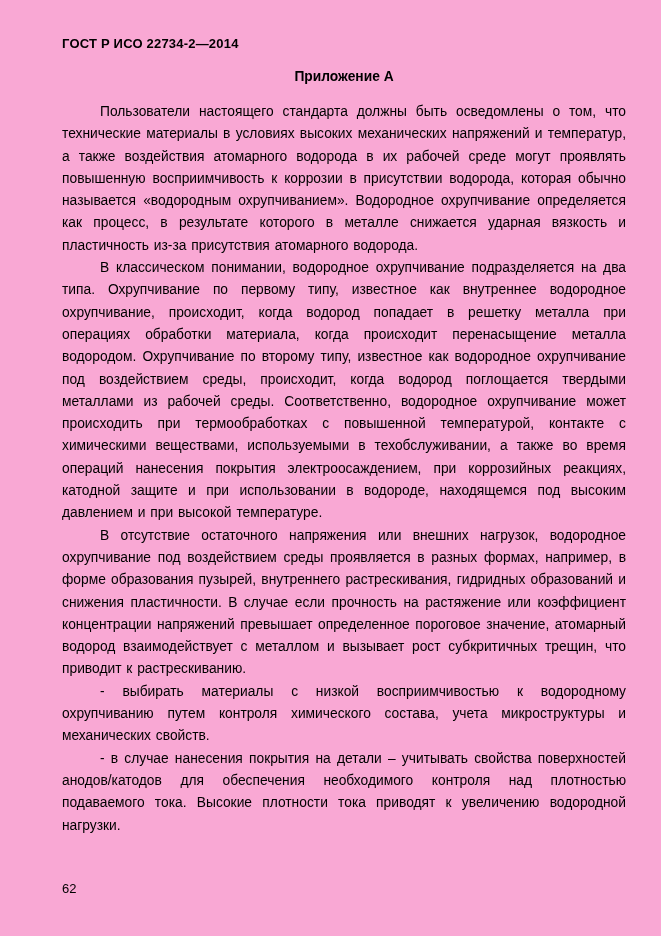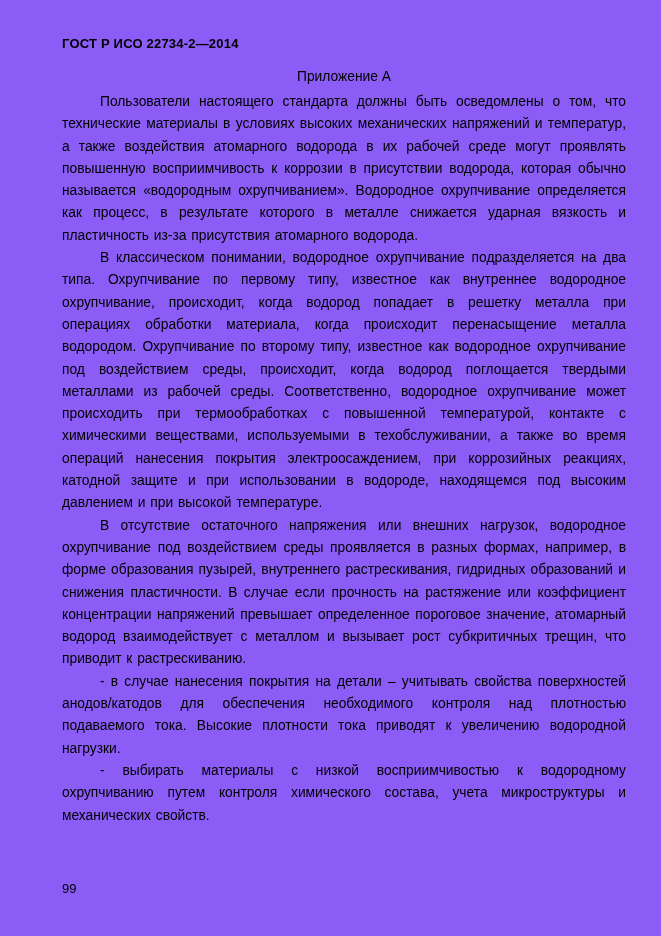--- a/index.html
+++ b/index.html
@@ -7,38 +7,38 @@
   body {
     background: #ffffff;
     color: #000000;
     font-family: "Liberation Sans", sans-serif;
   }
   .page {
     position: relative;
     width: 661px;
     height: 936px;
     padding: 36px 35px 0 62px;
-    background: #8b5cf6;
+    background: #f9a8d4;
   }
   .doc-header {
     font-size: 13px;
     font-weight: bold;
     letter-spacing: 0.2px;
     margin-bottom: 14px;
   }
   .headings {
     text-align: center;
   }
   .heading {
     font-size: 13.8px;
-    font-weight: normal;
+    font-weight: bold;
     line-height: 24px;
   }
   .body-text {
-    margin-top: 2px;
+    margin-top: 12px;
   }
   .para {
     font-size: 13.8px;
     line-height: 22.3px;
     text-align: justify;
     text-indent: 38px;
     word-spacing: 1px;
   }
   .page-number {
     position: absolute;
@@ -55,19 +55,19 @@
   <div class="doc-header">ГОСТ Р ИСО 22734-2—2014</div>
 
   <div class="headings">
     <div class="heading">Приложение А</div>
   </div>
 
   <div class="body-text">
     <p class="para">Пользователи настоящего стандарта должны быть осведомлены о том, что технические материалы в условиях высоких механических напряжений и температур, а также воздействия атомарного водорода в их рабочей среде могут проявлять повышенную восприимчивость к коррозии в присутствии водорода, которая обычно называется «водородным охрупчиванием». Водородное охрупчивание определяется как процесс, в результате которого в металле снижается ударная вязкость и пластичность из-за присутствия атомарного водорода.</p>
     <p class="para">В классическом понимании, водородное охрупчивание подразделяется на два типа. Охрупчивание по первому типу, известное как внутреннее водородное охрупчивание, происходит, когда водород попадает в решетку металла при операциях обработки материала, когда происходит перенасыщение металла водородом. Охрупчивание по второму типу, известное как водородное охрупчивание под воздействием среды, происходит, когда водород поглощается твердыми металлами из рабочей среды. Соответственно, водородное охрупчивание может происходить при термообработках с повышенной температурой, контакте с химическими веществами, используемыми в техобслуживании, а также во время операций нанесения покрытия электроосаждением, при коррозийных реакциях, катодной защите и при использовании в водороде, находящемся под высоким давлением и при высокой температуре.</p>
     <p class="para">В отсутствие остаточного напряжения или внешних нагрузок, водородное охрупчивание под воздействием среды проявляется в разных формах, например, в форме образования пузырей, внутреннего растрескивания, гидридных образований и снижения пластичности. В случае если прочность на растяжение или коэффициент концентрации напряжений превышает определенное пороговое значение, атомарный водород взаимодействует с металлом и вызывает рост субкритичных трещин, что приводит к растрескиванию.</p>
+    <p class="para">- выбирать материалы с низкой восприимчивостью к водородному охрупчиванию путем контроля химического состава, учета микроструктуры и механических свойств.</p>
     <p class="para">- в случае нанесения покрытия на детали – учитывать свойства поверхностей анодов/катодов для обеспечения необходимого контроля над плотностью подаваемого тока. Высокие плотности тока приводят к увеличению водородной нагрузки.</p>
-    <p class="para">- выбирать материалы с низкой восприимчивостью к водородному охрупчиванию путем контроля химического состава, учета микроструктуры и механических свойств.</p>
   </div>
 
-  <div class="page-number">99</div>
+  <div class="page-number">62</div>
 
 </div>
 
 </body></html>

